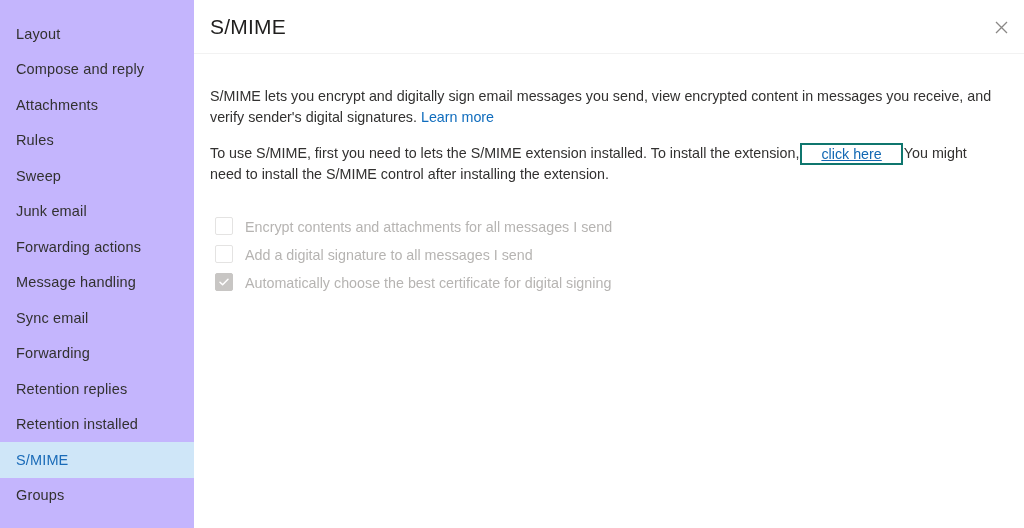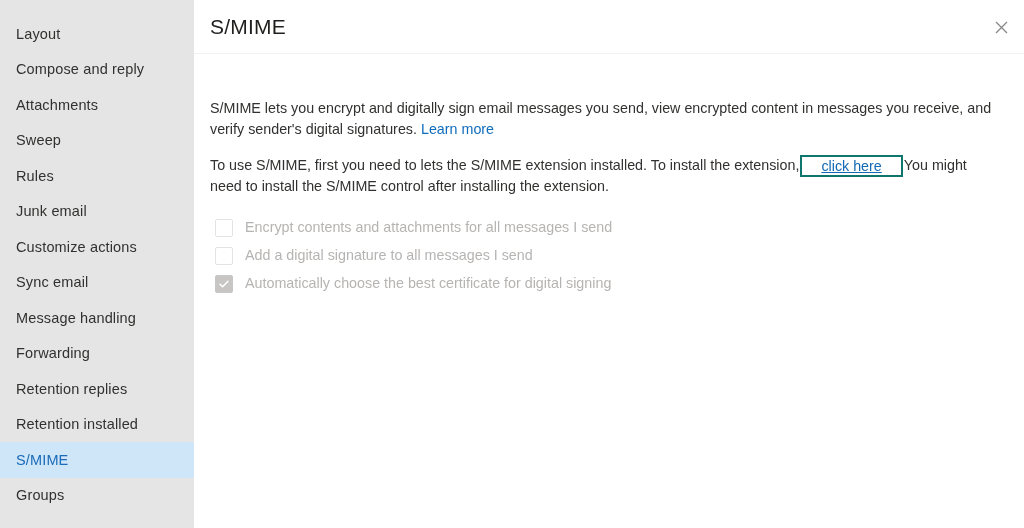--- a/index.html
+++ b/index.html
@@ -22,21 +22,21 @@
     width: 1024px;
     height: 528px;
     position: relative;
   }
 
   
   .sidebar {
     width: 194px;
     min-width: 194px;
     height: 528px;
-    background: #e5e5e5;
+    background: #c4b5fd;
     padding-top: 16px;
     position: relative;
     overflow: hidden;
   }
   .nav-list {
     list-style: none;
     margin: 0;
     padding: 0;
   }
   .nav-item {
@@ -96,21 +96,21 @@
 
   .content-body {
     padding: 28px 16px 0 16px;
   }
 
   .desc {
     font-size: 14.3px;
     line-height: 21px;
     color: #323130;
     max-width: 786px;
-    margin: 16px 0 9px 0;
+    margin: 4px 0 9px 0;
   }
   .desc.second { margin-top: 14px; }
 
   a.link {
     color: #0f6cbd;
     text-decoration: none;
     cursor: pointer;
   }
 
   .highlight-box {
@@ -127,21 +127,21 @@
     text-decoration: underline;
     cursor: pointer;
   }
 
   
   .checkbox-list {
     margin-top: 22px;
   }
   .cb-row {
     display: flex;
-    align-items: flex-start;
+    align-items: flex-end;
     height: 28px;
     cursor: default;
   }
   .cb-box {
     width: 18px;
     height: 18px;
     min-width: 18px;
     border: 1px solid #e4e3e2;
     background: #ffffff;
     border-radius: 2px;
@@ -175,36 +175,36 @@
         <li class="nav-item">
           <span>Layout</span>
         </li>
         <li class="nav-item">
           <span>Compose and reply</span>
         </li>
         <li class="nav-item">
           <span>Attachments</span>
         </li>
         <li class="nav-item">
+          <span>Rules</span>
+        </li>
+        <li class="nav-item">
           <span>Sweep</span>
         </li>
         <li class="nav-item">
-          <span>Rules</span>
-        </li>
-        <li class="nav-item">
           <span>Junk email</span>
         </li>
         <li class="nav-item">
-          <span>Customize actions</span>
+          <span>Forwarding actions</span>
+        </li>
+        <li class="nav-item">
+          <span>Message handling</span>
         </li>
         <li class="nav-item">
           <span>Sync email</span>
-        </li>
-        <li class="nav-item">
-          <span>Message handling</span>
         </li>
         <li class="nav-item">
           <span>Forwarding</span>
         </li>
         <li class="nav-item">
           <span>Retention replies</span>
         </li>
         <li class="nav-item">
           <span>Retention installed</span>
         </li>

